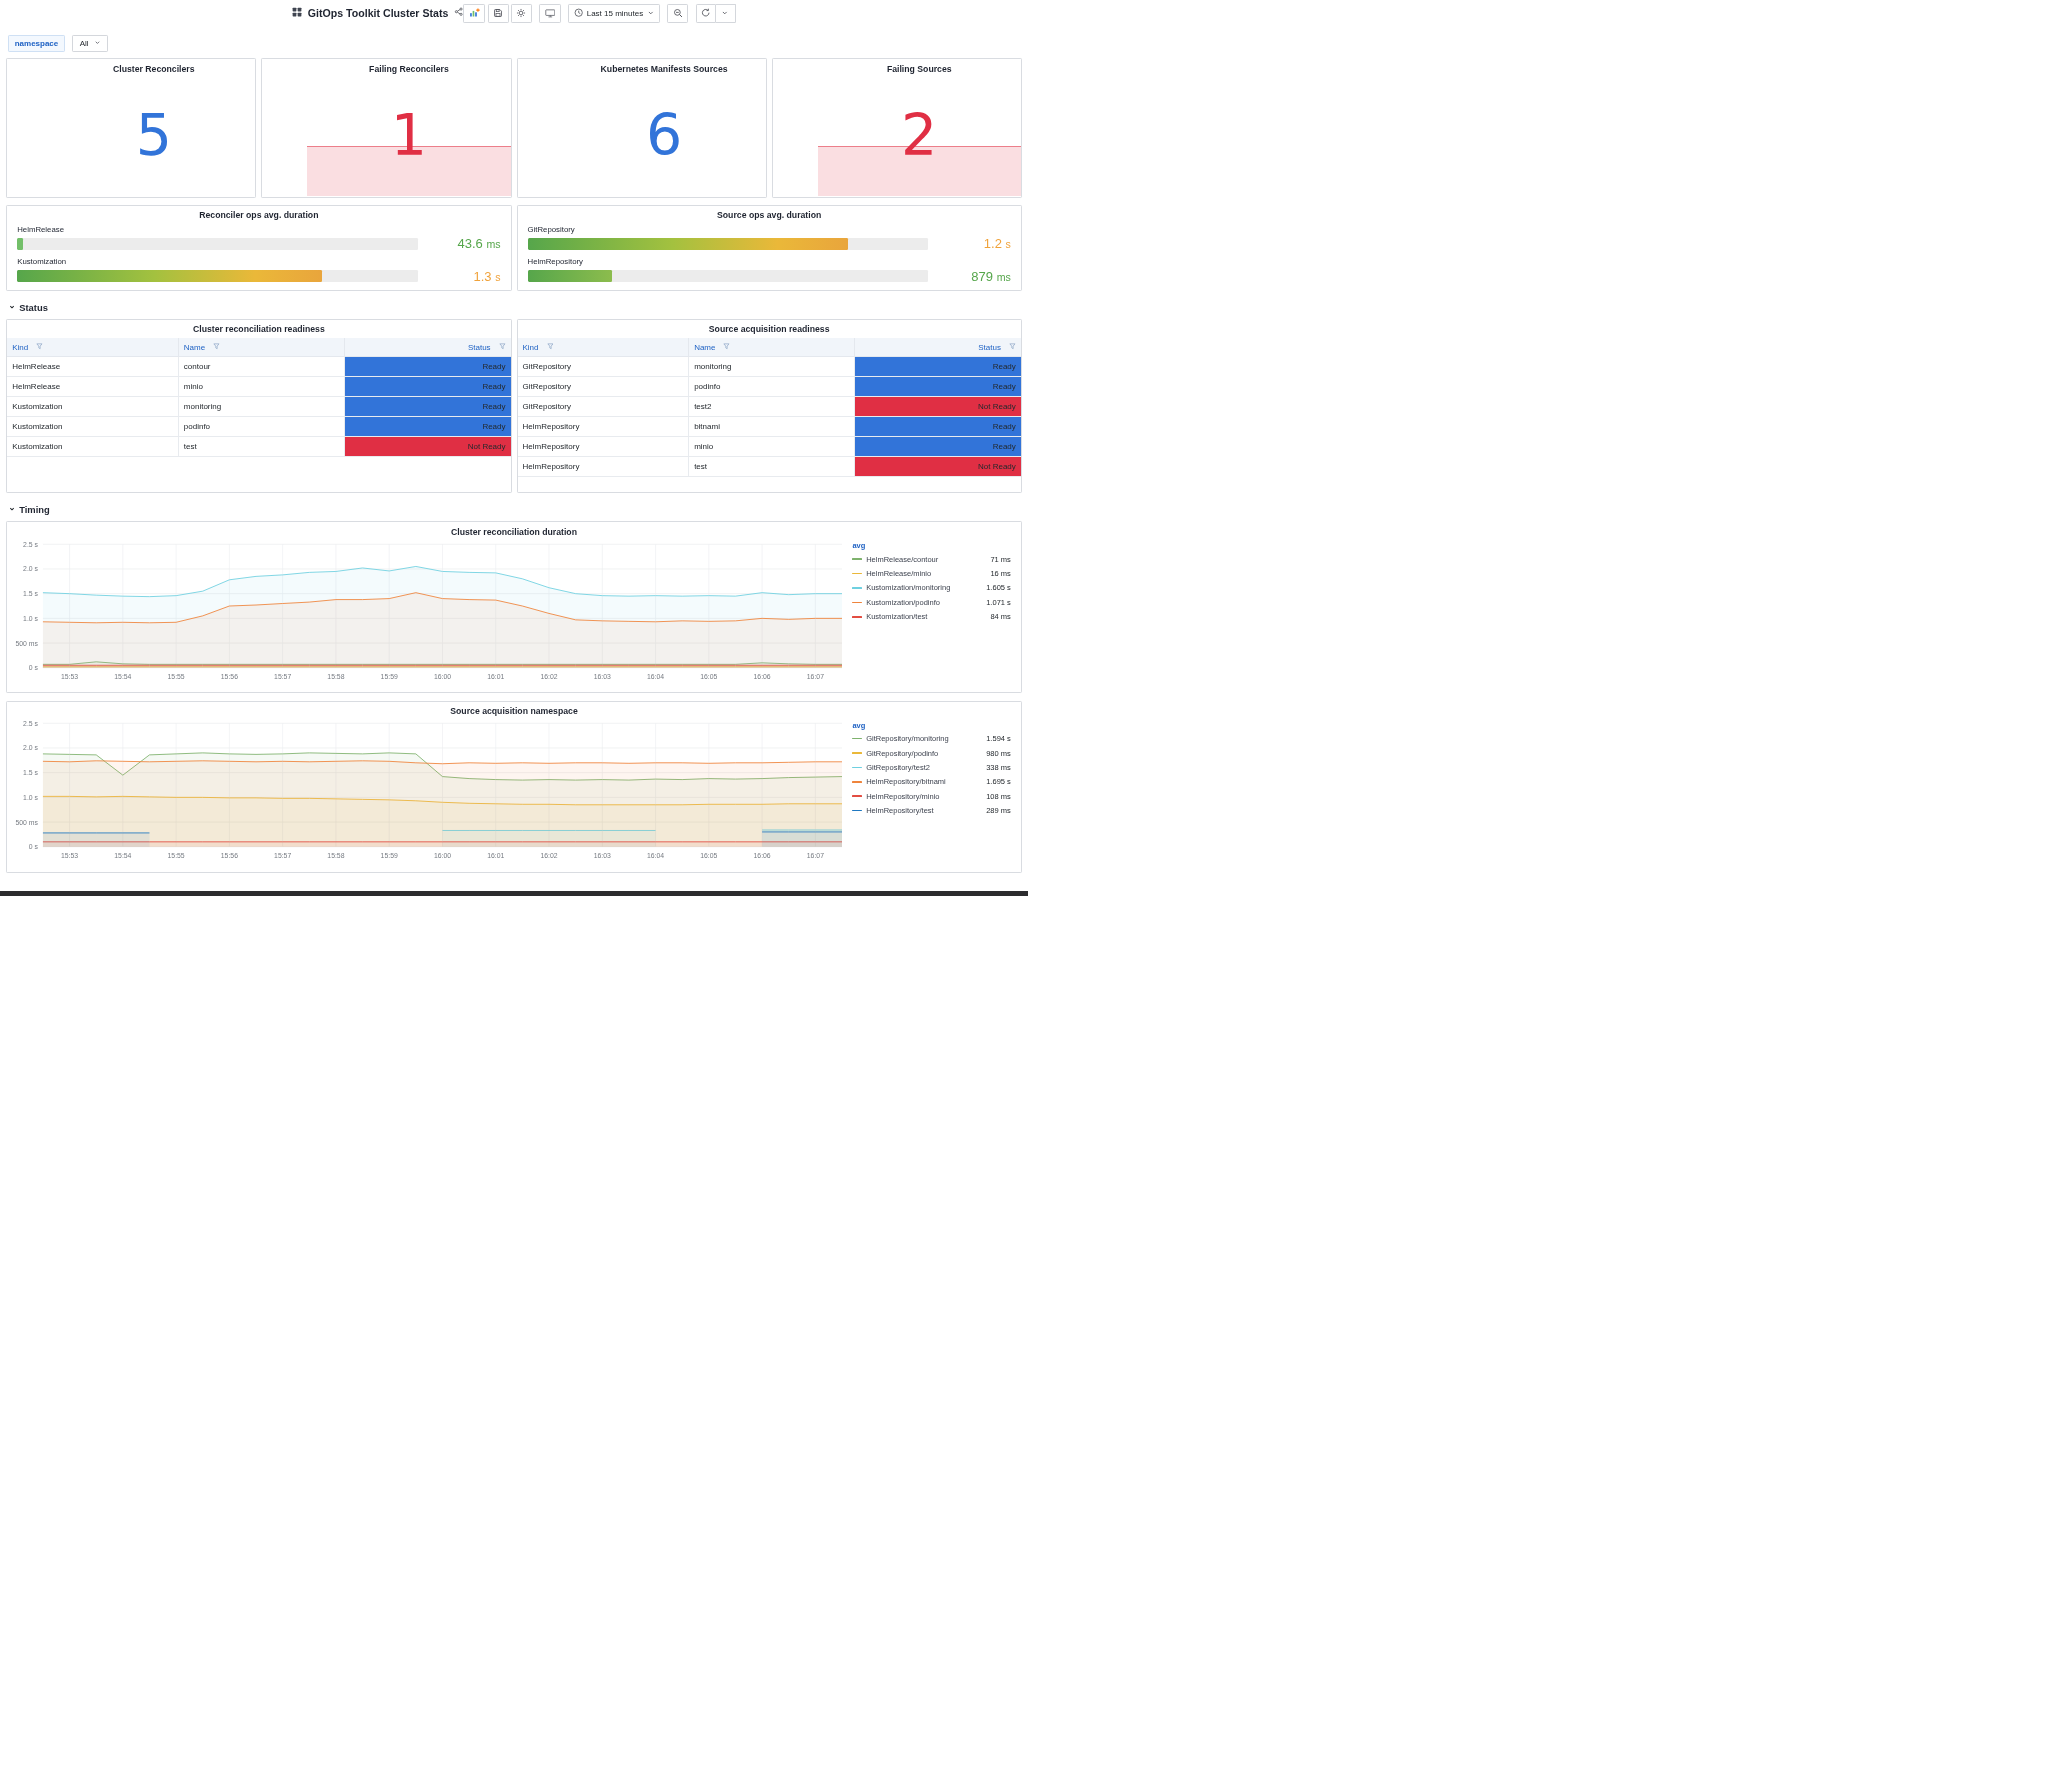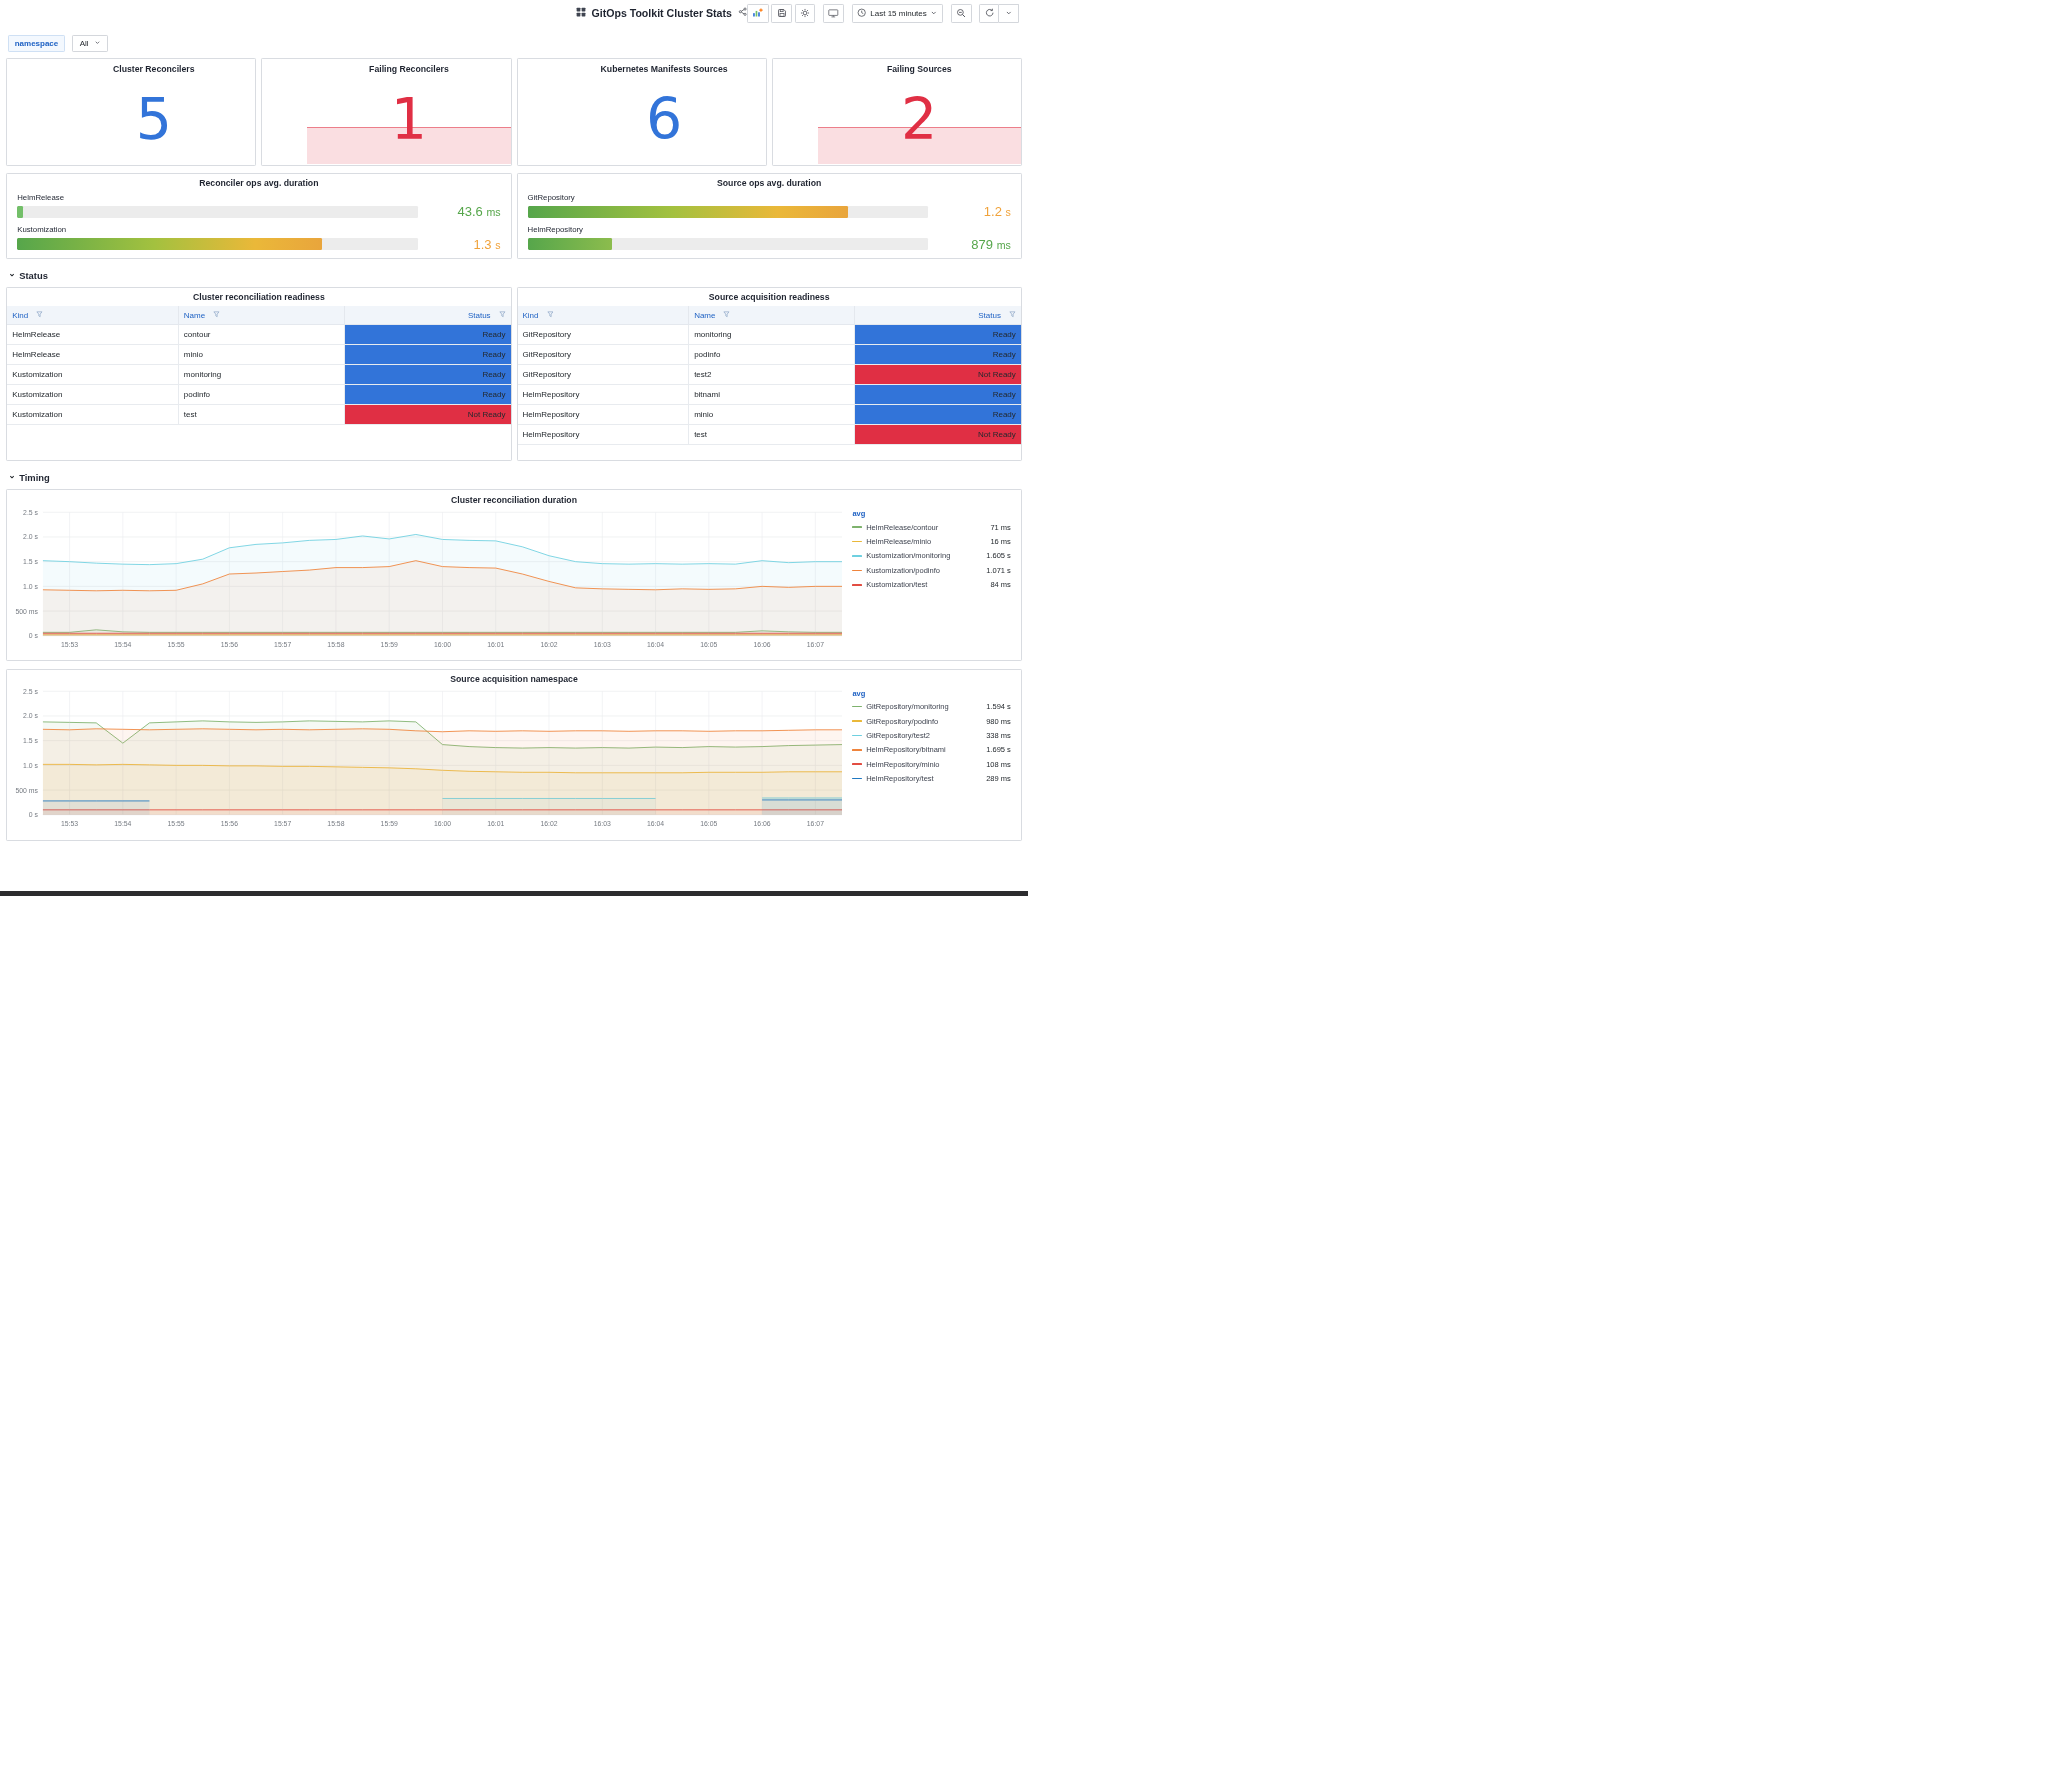--- a/index.html
+++ b/index.html
@@ -6,21 +6,21 @@
   html,body { background:#fff; }
   body {
     width: 1028px;
     font-family: "Liberation Sans", "DejaVu Sans", sans-serif;
     color: #24292e;
     -webkit-font-smoothing: antialiased;
   }
   .page { width:1028px; min-height:896px; display:flex; flex-direction:column; }
 
   
-  .topbar { height:26px; display:flex; align-items:center; justify-content:flex-end; padding:0 8.7px; }
+  .topbar { height:26px; display:flex; align-items:center; justify-content:center; padding:0 8.7px; }
   .topbar-left { display:flex; align-items:center; gap:5.6px; }
   .dash-title { font-size:10.6px; font-weight:600; color:#1f2430; }
   .topbar-right { display:flex; align-items:center; gap:7.5px; }
   .btn-group { display:flex; align-items:center; gap:2.5px; }
   .tbtn {
     height:19px; min-width:20px; padding:0 4.4px;
     background:#fff; border:0.6px solid #d4d7dc; border-radius:1.2px;
     display:inline-flex; align-items:center; justify-content:center; gap:3.7px;
     color:#52545c; cursor:pointer; font-size:8px;
   }
@@ -45,21 +45,21 @@
 
   
   .row { display:grid; gap:5px; padding:0 6.2px; margin-bottom:6.2px; }
   .stats-row  { grid-template-columns:repeat(4,1fr); }
   .gauges-row { grid-template-columns:repeat(2,1fr); }
   .tables-row { grid-template-columns:repeat(2,1fr); }
   .panel { background:#fff; border:0.6px solid #d9dce1; border-radius:1.2px; position:relative; overflow:hidden; }
   .panel-title { text-align:center; font-size:8.7px; font-weight:700; color:#1f2430; padding:4.4px 5px 1.9px 5px; cursor:pointer; }
 
   
-  .stats-row .panel { height:108px;padding-left:45px; }
+  .stats-row .panel { height:140px;padding-left:45px; }
   .stat-body { position:relative; height:calc(100% - 17.5px); display:flex; align-items:center; justify-content:center; }
   .stat-value { font-family:"DejaVu Sans", sans-serif; font-size:57px; line-height:1; color:#3274d9; position:relative; z-index:1; }
   .stat-alert-area { display:none; position:absolute; left:0; right:0; bottom:0; height:42%;
     background:rgba(224,47,68,0.16); border-top:1.2px solid rgba(224,47,68,0.55); }
   .stat-panel[data-state="alert"] .stat-value { color:#e02f44; }
   .stat-panel[data-state="alert"] .stat-alert-area { display:block; }
 
   
   .gauges-row .panel { height:86px; }
   .gauge-body { padding:1.2px 10px 5px 10px; }

